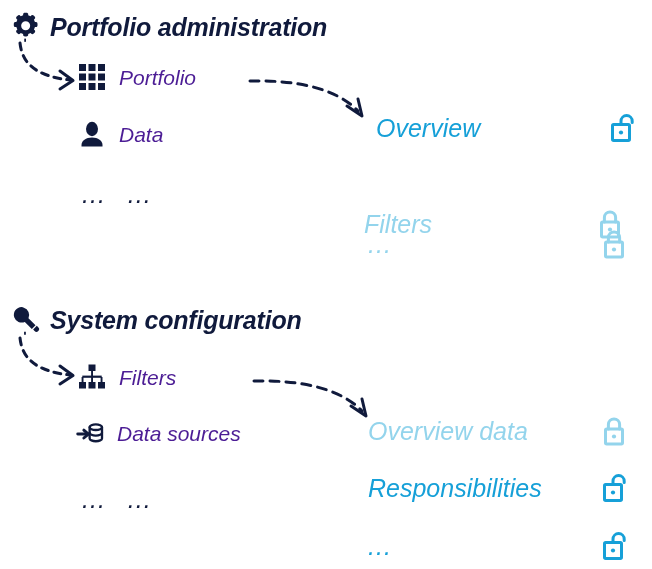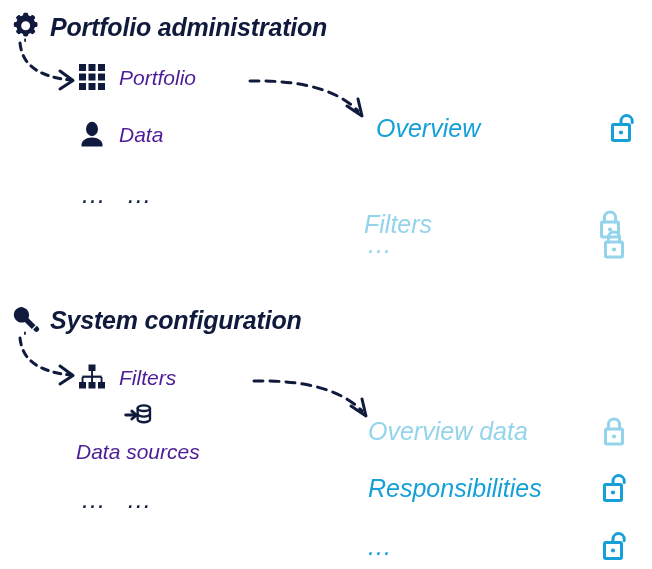--- a/index.html
+++ b/index.html
@@ -170,21 +170,21 @@
         <rect x="13.1" y="8" width="1.9" height="6"></rect>
         <rect x="4.3" y="12.6" width="19.4" height="2.2"></rect>
         <rect x="3.6" y="14" width="1.9" height="5"></rect>
         <rect x="13.1" y="14" width="1.9" height="5"></rect>
         <rect x="22.6" y="14" width="1.9" height="5"></rect>
       </svg>
     </span>
     <span class="nav-label">Filters</span>
   </div>
 
-  <div class="abs nav-row" style="left:76px;top:400px;flex-direction:column;">
+  <div class="abs nav-row" style="left:76px;top:419px;">
     <span class="nav-ico">
       <svg viewBox="0 0 30 28" width="29" height="28" fill="none" stroke="#101a3c" stroke-width="2.4" stroke-linecap="round" stroke-linejoin="round">
         <ellipse cx="20.5" cy="8" rx="6.4" ry="2.9" fill="none"></ellipse>
         <path d="M14.1 8v11.6c0 1.6 2.9 2.9 6.4 2.9s6.4-1.3 6.4-2.9V8"></path>
         <path d="M14.1 13.8c0 1.6 2.9 2.9 6.4 2.9s6.4-1.3 6.4-2.9"></path>
         <path d="M1.8 15.1h10.2" stroke-width="3"></path>
         <path d="M8.1 11 12.8 15.1 8.1 19.2" stroke-width="3" fill="none"></path>
       </svg>
     </span>
     <span class="nav-label">Data sources</span>

